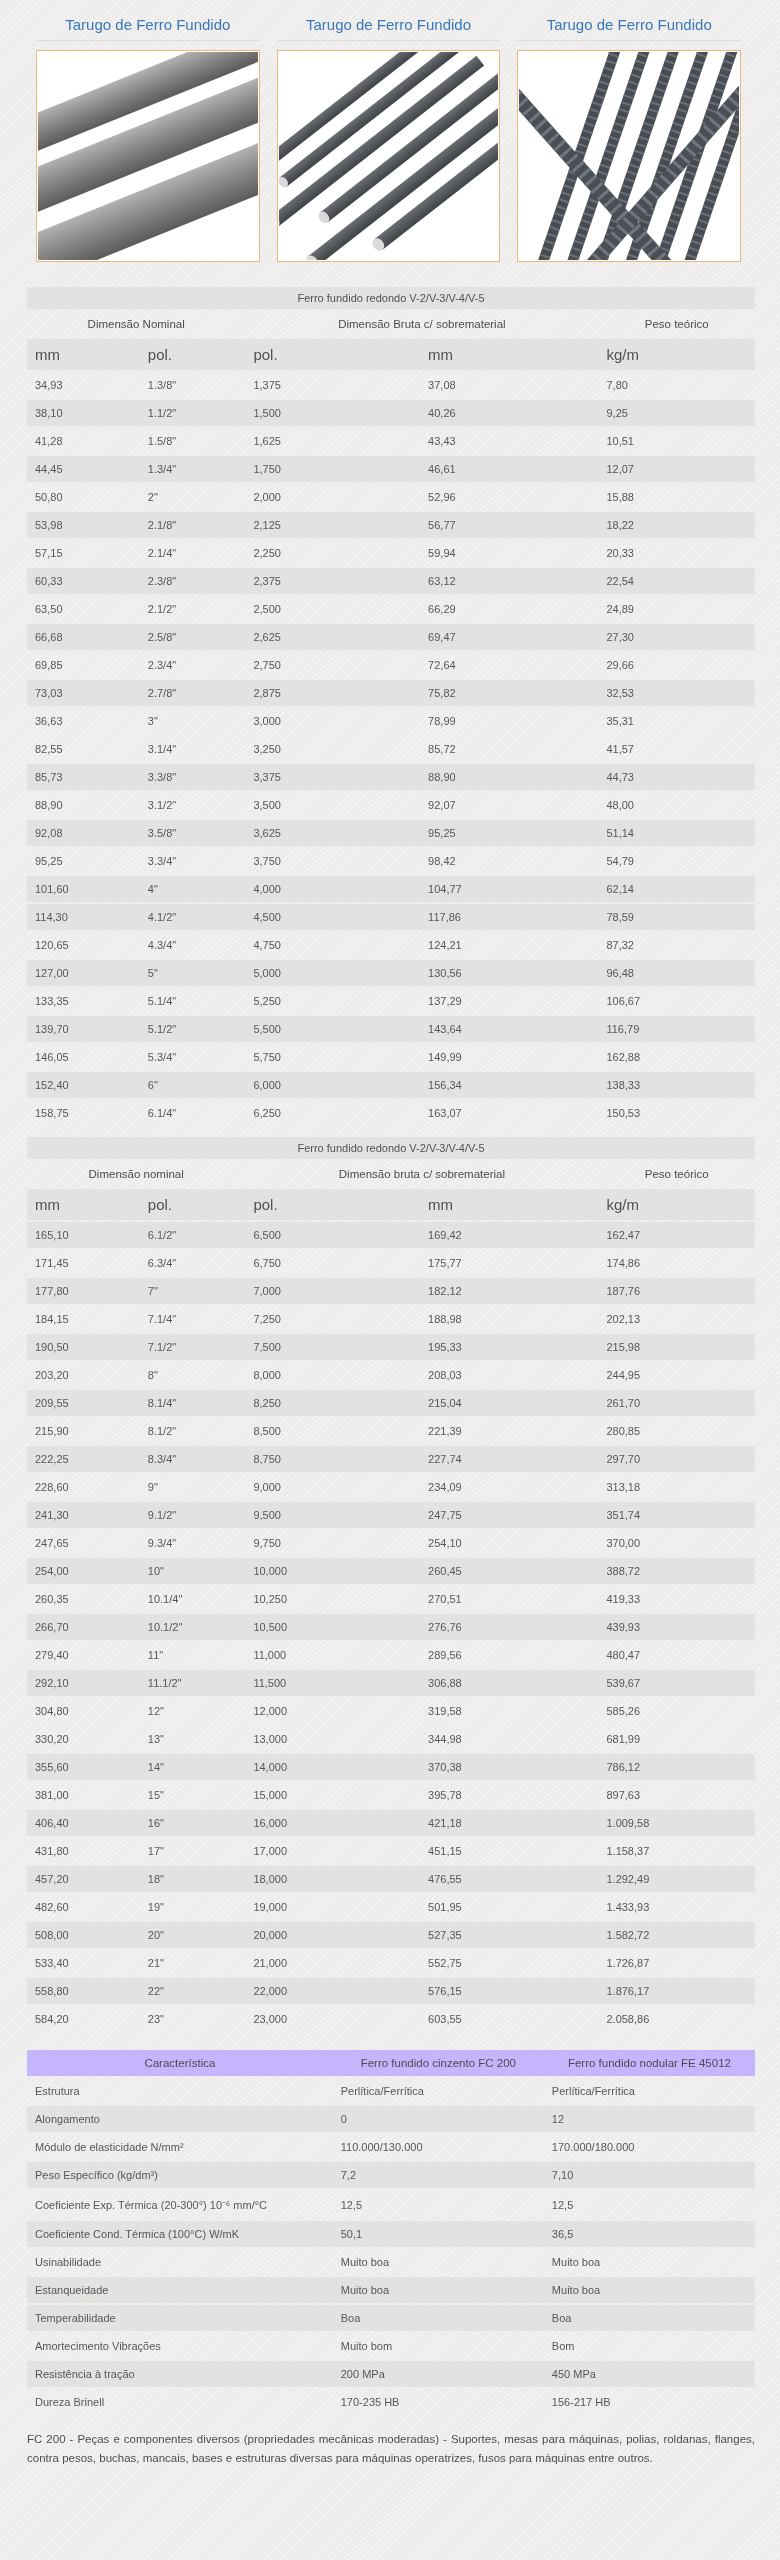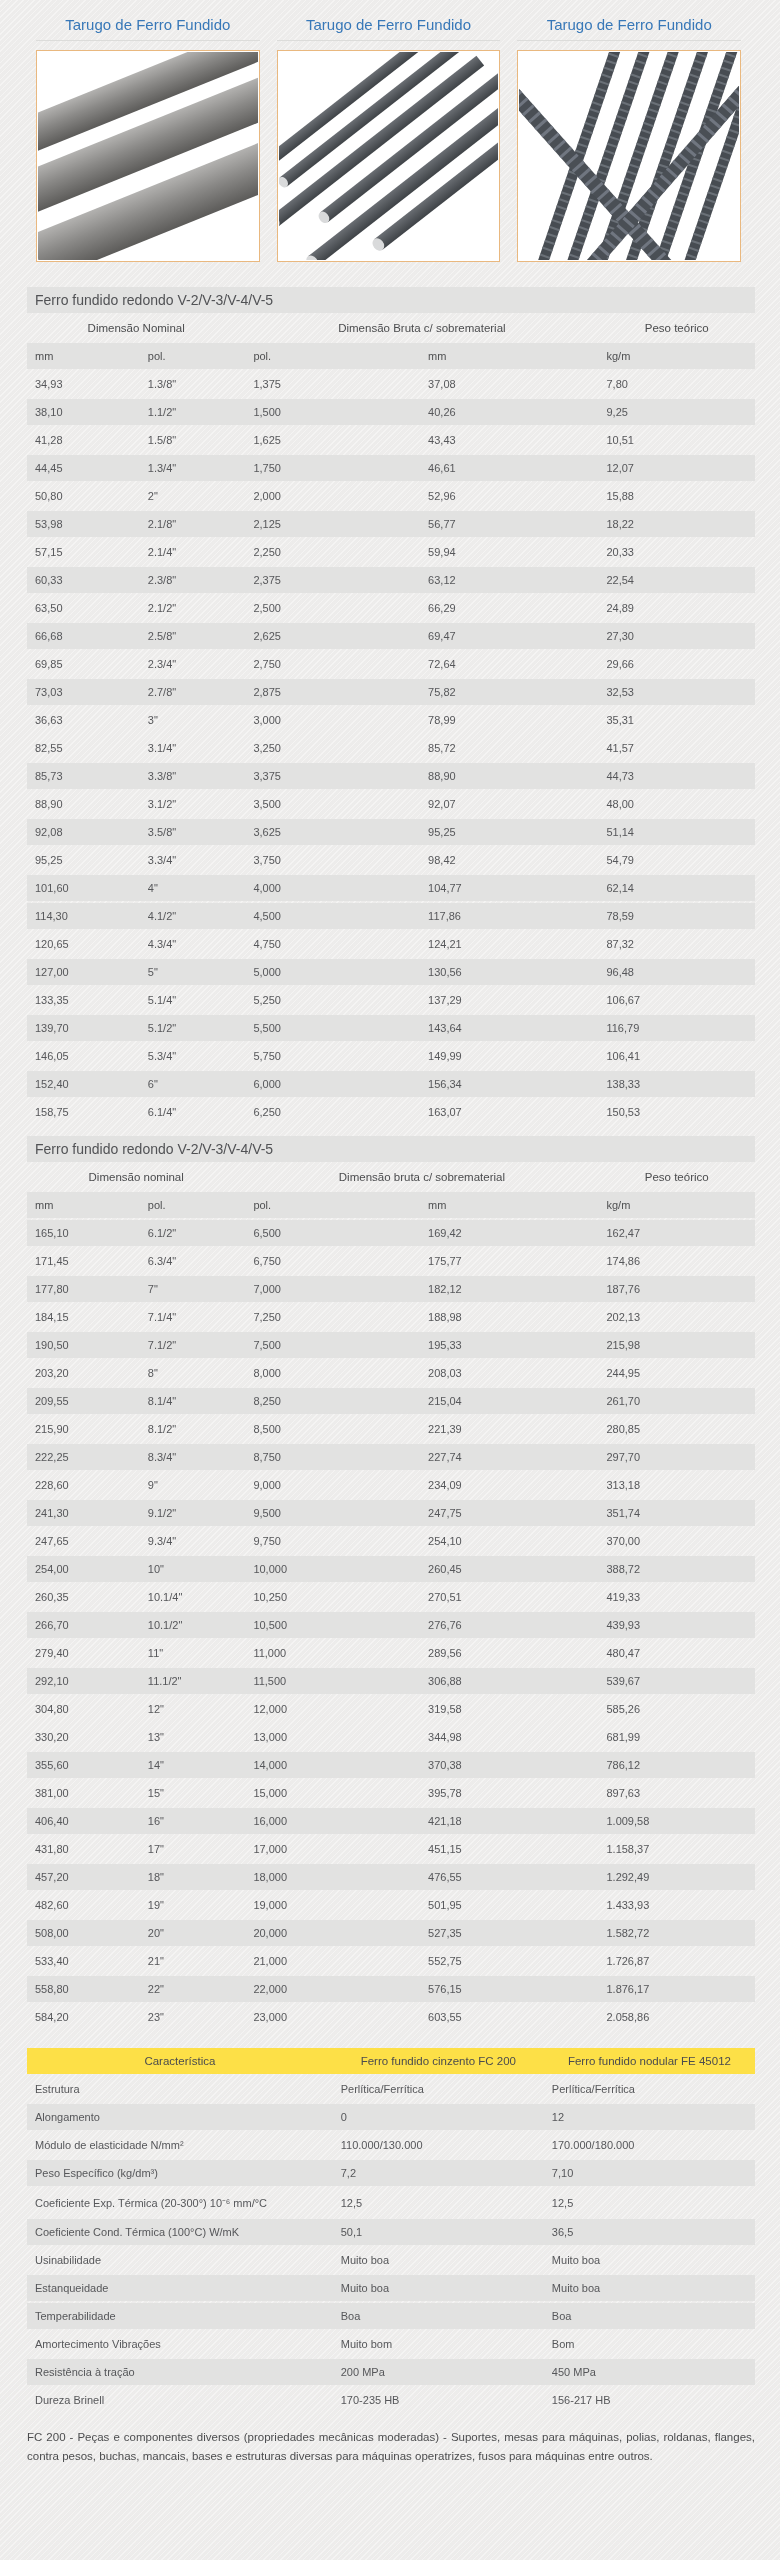--- a/index.html
+++ b/index.html
@@ -37,38 +37,38 @@
     padding:1px;
     cursor:pointer;
   }
   .imgbox svg{display:block;width:100%;height:100%;}
   .tables-wrap{padding:23px 25px 0 27px;}
   table{width:100%; border-collapse:separate; border-spacing:0 2px; table-layout:fixed;}
   td{overflow:hidden; white-space:nowrap;}
   .dim-table{margin-bottom:7px;}
   .t-title td{
     background:#e2e2e1;
-    text-align:left;
+    text-align:center;
     padding:5px 8px;
-    font-size:14px;
+    font-size:11px;
     color:#515255;
   }
   .t-group td{
     text-align:center;
     padding:7px 8px;
     font-size:11.5px;
     color:#4b4c4e;
     margin-top:26px;
   }
-  .t-sub td{padding:7px 8px; font-size:11px; color:#4f5052;}
+  .t-sub td{padding:7px 8px; font-size:15px; color:#4f5052;}
   .t-row td{padding:7px 8px; font-size:11px; color:#56575a;}
   tr.shaded td{background:#e2e2e1;}
   .char-table{margin-top:14px;}
   .char-table .t-head td{
-    background:#fde047;
+    background:#c4b5fd;
     text-align:center;
     padding:7px 8px;
     font-size:11.5px;
     color:#4b4c4e;
   }
   .char-table .t-row td{padding:7px 8px;}
   .footnotes{padding:2px 25px 14px 27px;}
   .footnotes p{
     margin:11px 0 0 0;
     font-size:11.5px;
@@ -363,21 +363,21 @@
             <td>5.1/2"</td>
             <td>5,500</td>
             <td>143,64</td>
             <td>116,79</td>
           </tr>
           <tr class="t-row">
             <td>146,05</td>
             <td>5.3/4"</td>
             <td>5,750</td>
             <td>149,99</td>
-            <td>106,41</td>
+            <td>162,88</td>
           </tr>
           <tr class="t-row shaded">
             <td>152,40</td>
             <td>6"</td>
             <td>6,000</td>
             <td>156,34</td>
             <td>138,33</td>
           </tr>
           <tr class="t-row">
             <td>158,75</td>

